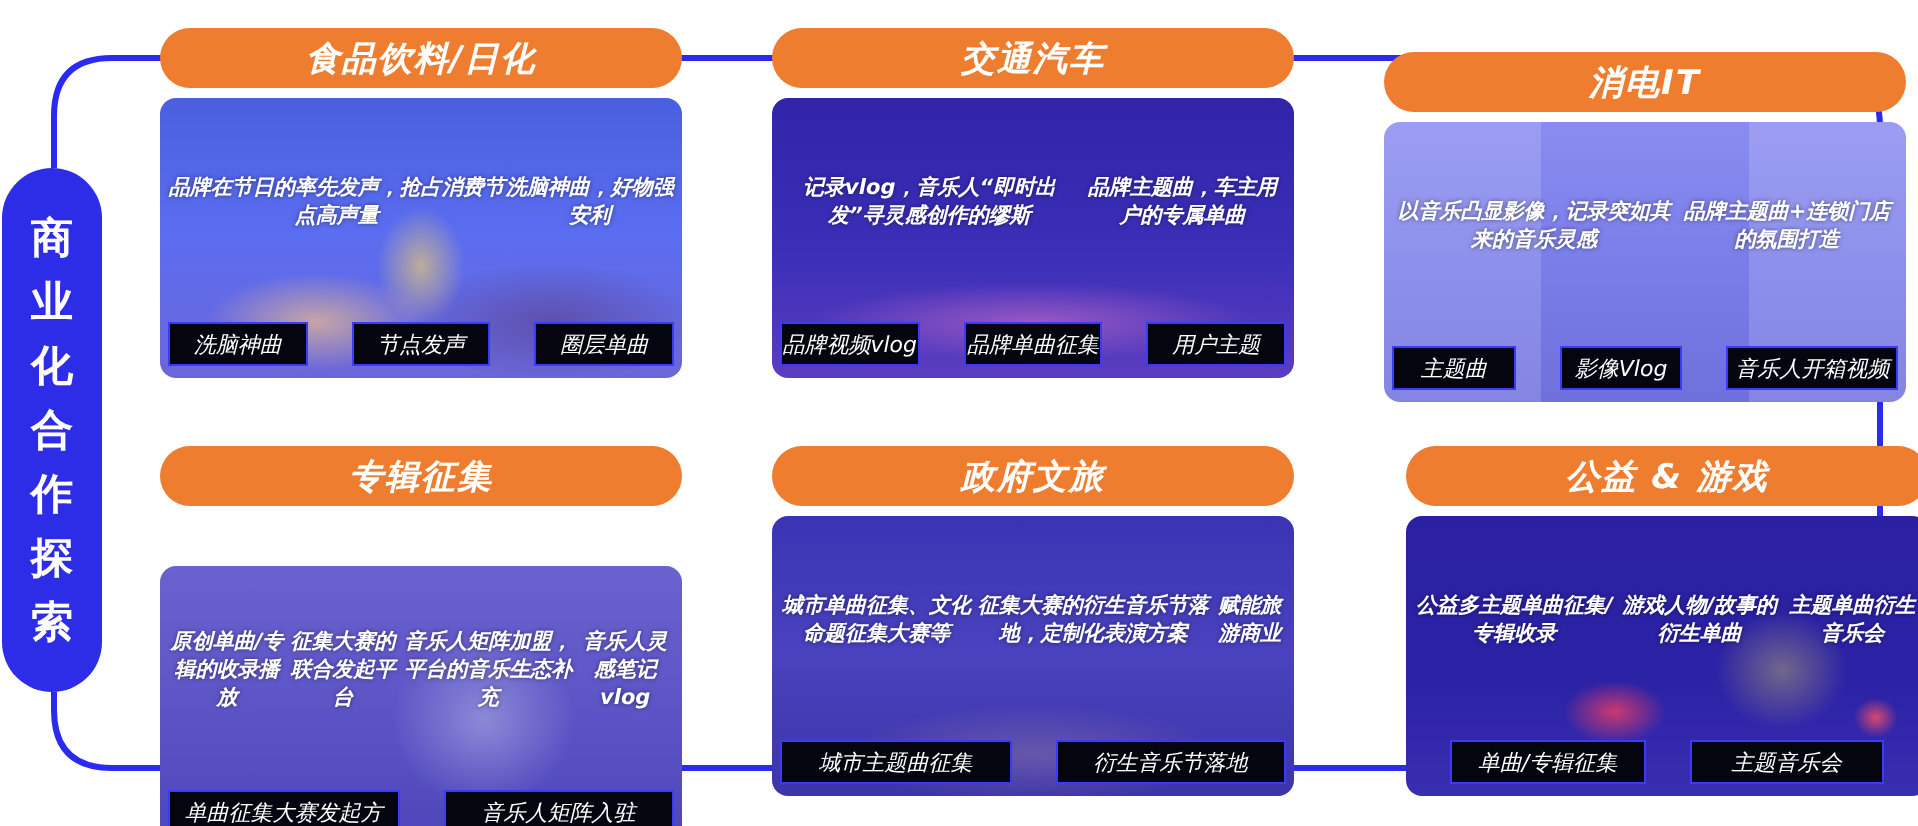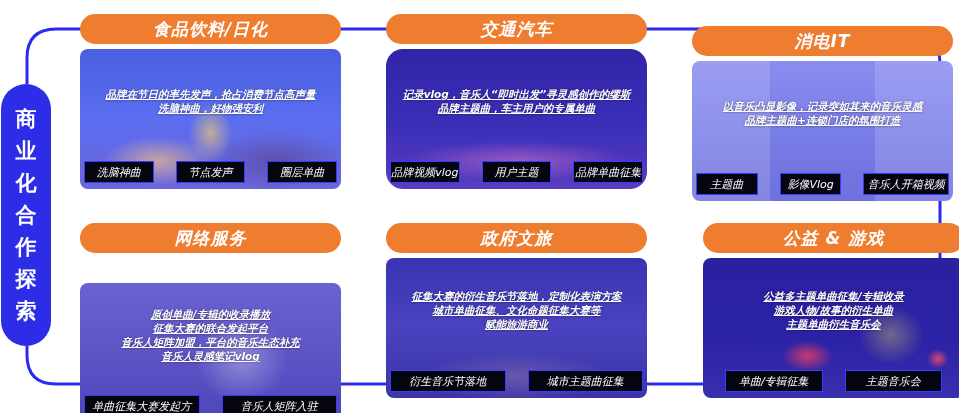--- a/index.html
+++ b/index.html
@@ -22,25 +22,24 @@
     height: 30px; border-radius: 15px; background: #ee7d30;
     color: #fff; font-size: 17px; font-weight: bold;
     display: flex; align-items: center; justify-content: center;
     letter-spacing: 1px; font-style: italic;
   }
   .panel {
     margin-top: 5px; height: 140px; border-radius: 8px; position: relative; overflow: hidden;
   }
   .panel .desc {
     position: absolute; left: 0; right: 0; top: 0; bottom: 36px;
-    display: flex; flex-direction: column; align-items: center; justify-content: center;
+    display: flex; flex-direction: row; align-items: center; justify-content: center;
     color: #fff; font-size: 10.5px; font-weight: bold; font-style: italic; line-height: 14px;
     text-align: center; text-shadow: 0 0 2px rgba(0,0,0,0.5);
     padding: 0 4px;
-    text-decoration: underline;
   }
   .tags {
     position: absolute; left: 4px; right: 4px; bottom: 6px; height: 22px;
     display: flex; gap: 22px; justify-content: space-between;
   }
   .tag {
     flex: 1; background: #050510; border: 1.5px solid #3a3aff; color: #fff;
     font-size: 11px; font-style: italic; display: flex; align-items: center; justify-content: center;
     white-space: nowrap;
   }
@@ -48,21 +47,20 @@
     background:
       radial-gradient(ellipse 30% 25% at 30% 80%, rgba(240,190,140,0.7), transparent 70%),
       radial-gradient(ellipse 12% 30% at 50% 60%, rgba(230,200,120,0.7), transparent 70%),
       radial-gradient(ellipse 40% 30% at 75% 80%, rgba(90,70,150,0.7), transparent 70%),
       linear-gradient(180deg, #4a5fe0 0%, #5b6df0 50%, #6c66d8 100%);
   }
   .bg-car {
     background:
       radial-gradient(ellipse 60% 20% at 50% 80%, rgba(200,110,200,0.6), transparent 70%),
       linear-gradient(180deg, #3124a8 0%, #3b2fb8 55%, #5b3dc0 100%);
-    border-radius: 17px;
   }
   .bg-it {
     background:
       linear-gradient(90deg, rgba(255,255,255,0.15) 0 30%, transparent 30% 70%, rgba(255,255,255,0.15) 70%),
       linear-gradient(180deg, #8a8cf0 0%, #7a7ee8 50%, #6e70dc 100%);
   }
   .bg-net {
     background:
       radial-gradient(ellipse 25% 45% at 62% 55%, rgba(180,180,230,0.55), transparent 70%),
       linear-gradient(180deg, #6b62d0 0%, #5a52c4 60%, #4c44b8 100%);
@@ -115,68 +113,68 @@
 
 <div class="card" style="left:386px;top:14px;">
   <div class="cat">交通汽车</div>
   <div class="panel bg-car">
     <div class="desc">
       <div>记录vlog，音乐人“即时出发”寻灵感创作的缪斯</div>
       <div>品牌主题曲，车主用户的专属单曲</div>
     </div>
     <div class="tags">
       <div class="tag">品牌视频vlog</div>
+      <div class="tag">品牌单曲征集</div>
       <div class="tag">用户主题</div>
-      <div class="tag">品牌单曲征集</div>
     </div>
   </div>
 </div>
 
 <div class="card" style="left:692px;top:14px;margin-top:12px;">
   <div class="cat">消电IT</div>
   <div class="panel bg-it">
     <div class="desc">
       <div>以音乐凸显影像，记录突如其来的音乐灵感</div>
       <div>品牌主题曲+连锁门店的氛围打造</div>
     </div>
     <div class="tags">
       <div class="tag">主题曲</div>
       <div class="tag">影像Vlog</div>
       <div class="tag" style="flex:1.4;">音乐人开箱视频</div>
     </div>
   </div>
 </div>
 
 <div class="card" style="left:80px;top:223px;">
-  <div class="cat">网络服务</div>
+  <div class="cat">专辑征集</div>
   <div class="panel bg-net">
     <div class="desc">
       <div>原创单曲/专辑的收录播放</div>
       <div>征集大赛的联合发起平台</div>
       <div>音乐人矩阵加盟，平台的音乐生态补充</div>
       <div>音乐人灵感笔记vlog</div>
     </div>
     <div class="tags">
       <div class="tag">单曲征集大赛发起方</div>
       <div class="tag">音乐人矩阵入驻</div>
     </div>
   </div>
 </div>
 
 <div class="card" style="left:386px;top:223px;">
   <div class="cat">政府文旅</div>
   <div class="panel bg-gov">
     <div class="desc">
+      <div>城市单曲征集、文化命题征集大赛等</div>
       <div>征集大赛的衍生音乐节落地，定制化表演方案</div>
-      <div>城市单曲征集、文化命题征集大赛等</div>
       <div>赋能旅游商业</div>
     </div>
     <div class="tags">
+      <div class="tag">城市主题曲征集</div>
       <div class="tag">衍生音乐节落地</div>
-      <div class="tag">城市主题曲征集</div>
     </div>
   </div>
 </div>
 
 <div class="card" style="left:692px;top:223px;padding-left:11px;">
   <div class="cat">公益 &amp; 游戏</div>
   <div class="panel bg-game">
     <div class="desc">
       <div>公益多主题单曲征集/专辑收录</div>
       <div>游戏人物/故事的衍生单曲</div>

